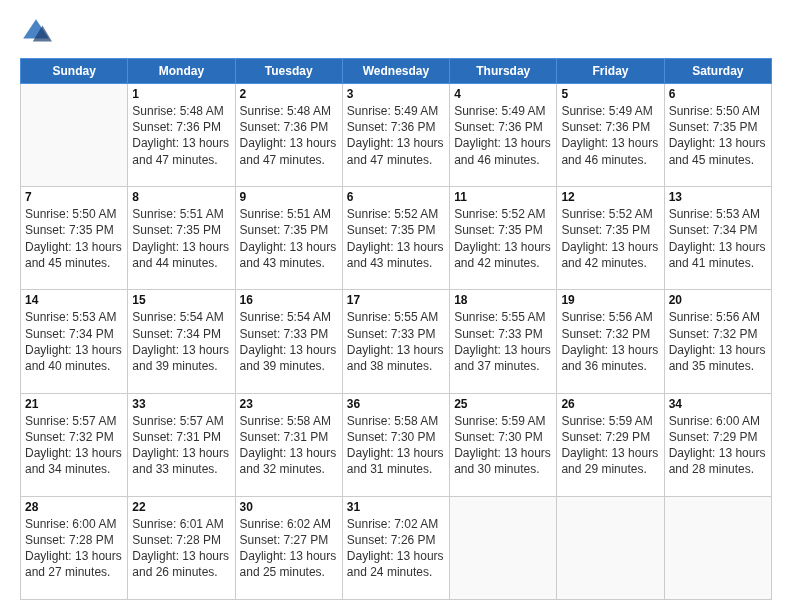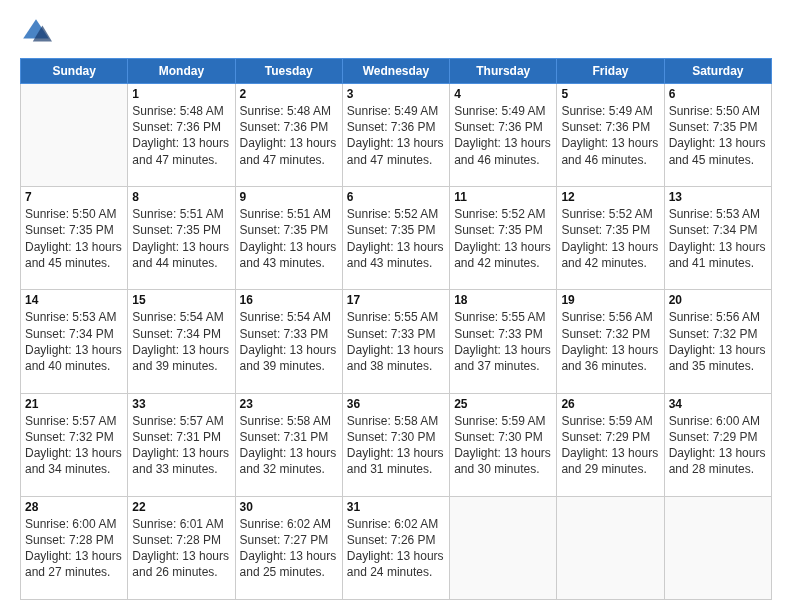--- a/index.html
+++ b/index.html
@@ -312,21 +312,21 @@
 Daylight: 13 hours and 26 minutes.</div>
           </td>
           <td>
             <div class="day-num">30</div>
             <div class="cell-info">Sunrise: 6:02 AM
 Sunset: 7:27 PM
 Daylight: 13 hours and 25 minutes.</div>
           </td>
           <td>
             <div class="day-num">31</div>
-            <div class="cell-info">Sunrise: 6:02 AM
+            <div class="cell-info">Sunrise: 7:02 AM
 Sunset: 7:26 PM
 Daylight: 13 hours and 24 minutes.</div>
           </td>
           <td class="empty"></td>
           <td class="empty"></td>
           <td class="empty"></td>
         </tr>
       </tbody>
   </table>
 </div>

